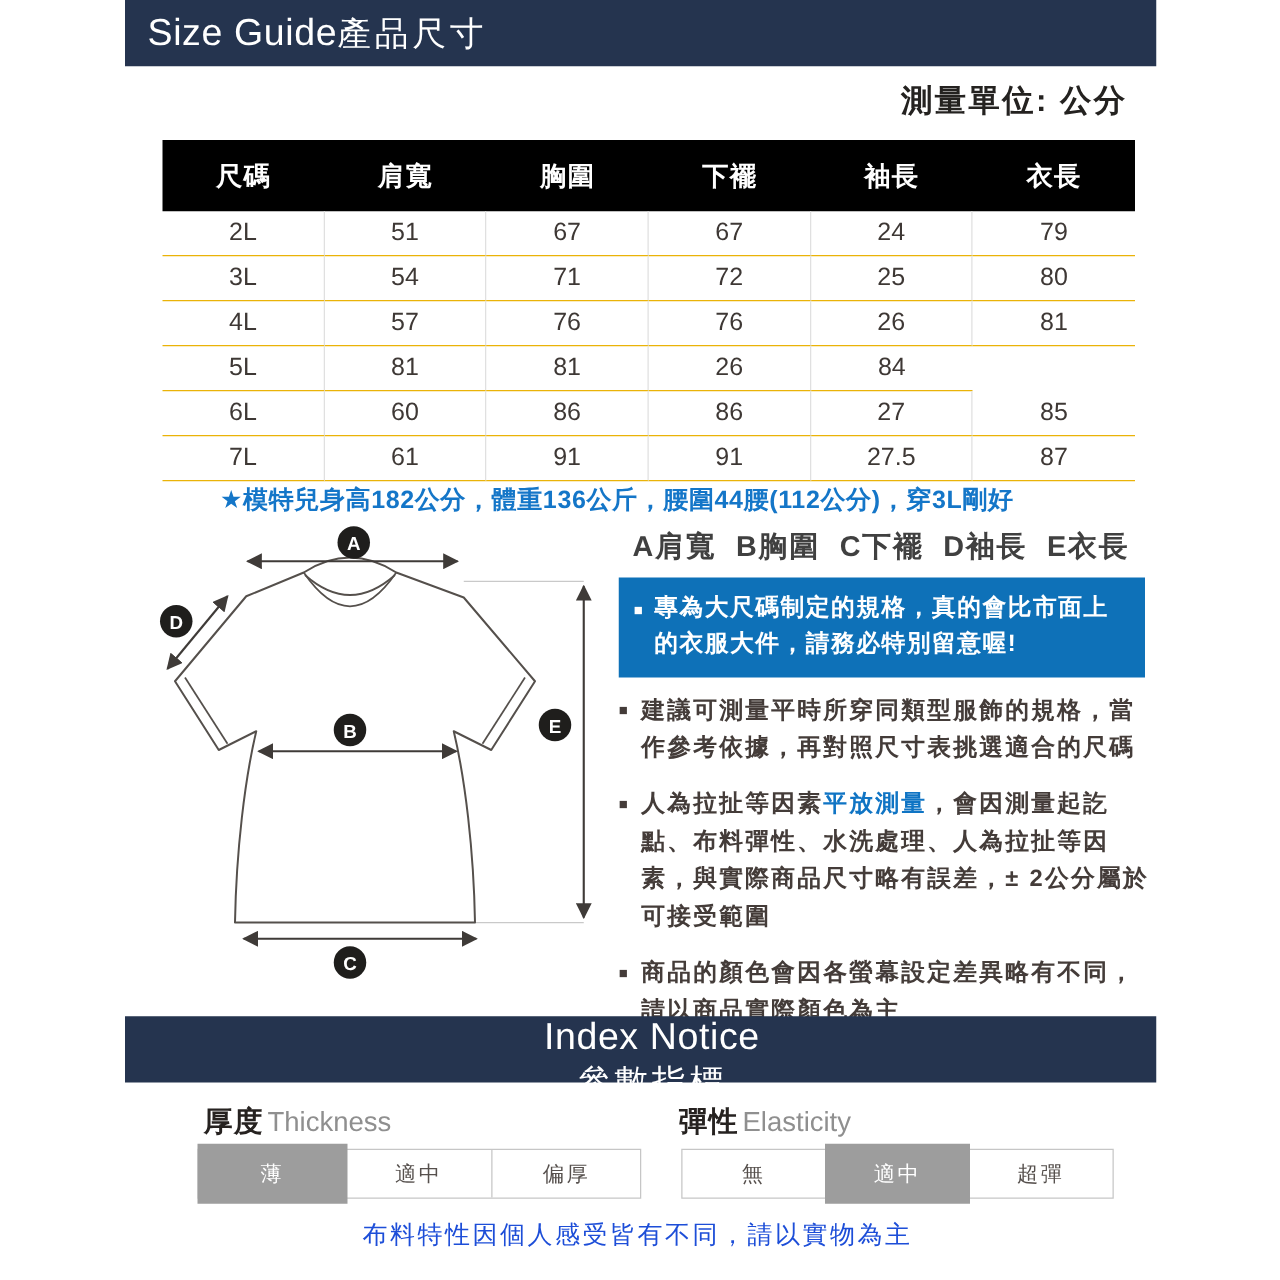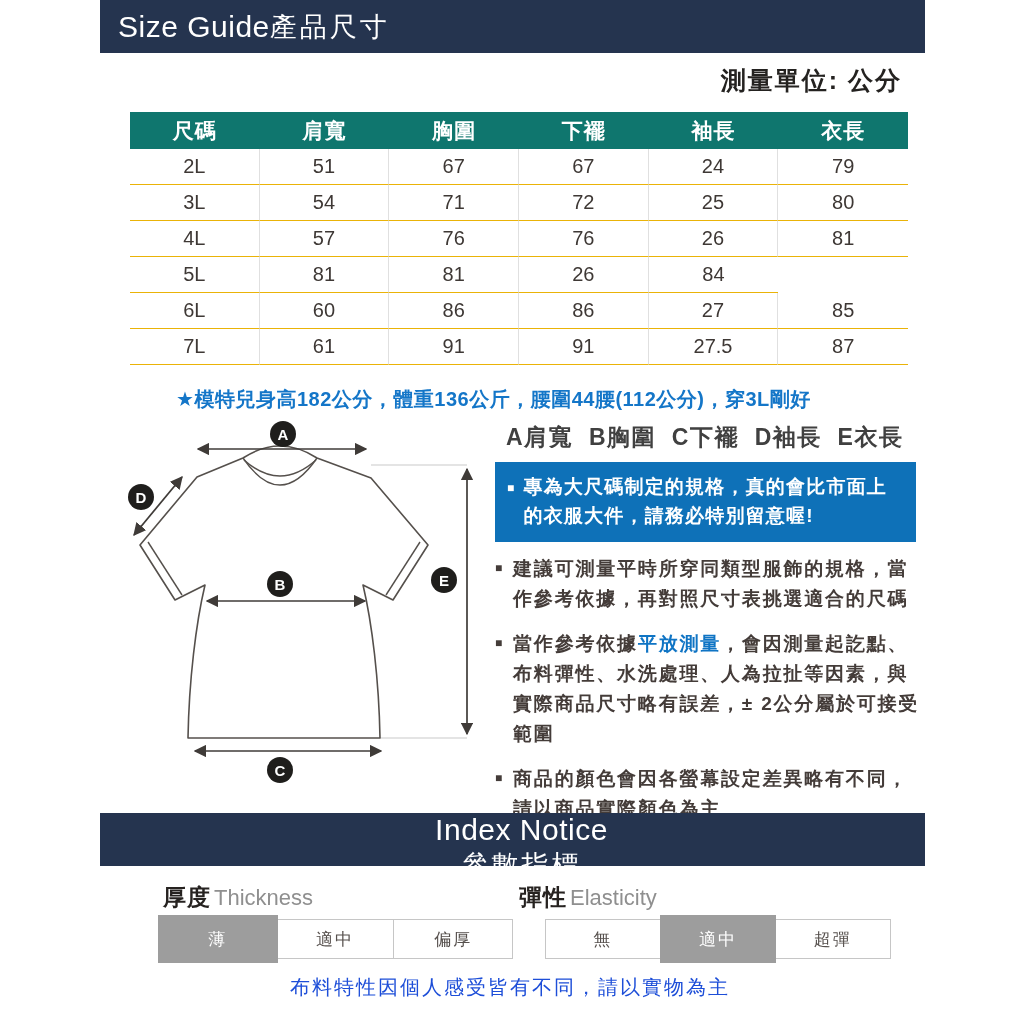--- a/index.html
+++ b/index.html
@@ -18,21 +18,21 @@
   .bar .en{font-size:30px;letter-spacing:.5px;}
   .bar .zh{font-size:27px;font-weight:400;letter-spacing:3px;text-align:center;}
 
   .unit-note{
     position:absolute;top:64px;right:122px;font-size:25px;font-weight:700;
     color:#242220;letter-spacing:2px;
   }
 
   
   .size-table{position:absolute;left:130px;top:112px;width:778px;}
-  .thead{display:grid;grid-template-columns:repeat(6,1fr);background:#0f766e;height:37px;}
+  .thead{display:grid;grid-template-columns:repeat(6,1fr);background:#000000;height:57px;}
   .th{display:flex;align-items:center;justify-content:center;color:#fff;
       font-size:21px;font-weight:700;letter-spacing:1px;}
   .trow{display:grid;grid-template-columns:repeat(6,1fr);height:36px;}
   .td{display:flex;align-items:center;justify-content:center;font-size:20px;
       color:#3e3835;border-bottom:1px solid #eab308;border-right:1px solid #e0e0e0;}
   .td:last-child{border-right:none;}
 
   .model-note{
     position:absolute;left:176px;top:386px;font-size:20px;color:#1476c8;
     letter-spacing:.5px;font-weight:600;
@@ -57,21 +57,21 @@
   .note{display:flex;gap:9px;margin-bottom:15px;font-size:19px;line-height:1.58;
         color:#443c39;letter-spacing:1.8px;font-weight:600;}
   .note .sq{color:#443c39;padding-top:5px;}
   .note .hl{color:#0f74c4;font-weight:700;}
 
   
   .param-label{position:absolute;top:882px;font-size:23px;white-space:nowrap;}
   .param-label .zh{font-weight:700;color:#262220;letter-spacing:1px;}
   .param-label .en{color:#8f8f8f;margin-left:3px;font-size:22px;}
   #thickness-label{left:163px;}
-  #elasticity-label{left:519px;text-align:right;}
+  #elasticity-label{left:543px;text-align:right;}
   .selector{
     position:absolute;top:919px;height:40px;display:grid;background:#fff;
     border:1px solid #c6c6c6;box-sizing:border-box;
     grid-template-columns:repeat(3,1fr);
   }
   #thickness-selector{left:158px;width:355px;}
   #elasticity-selector{left:545px;width:346px;}
   .opt{display:flex;align-items:center;justify-content:center;font-size:17px;
        color:#56504d;letter-spacing:2px;border-right:1px solid #c6c6c6;}
   .opt:last-child{border-right:none;}
@@ -220,21 +220,21 @@
   <span>專為大尺碼制定的規格，真的會比市面上的衣服大件，請務必特別留意喔!</span>
 </div>
 
 <div class="notes" id="notes">
     <div class="note">
       <span class="sq">■</span>
       <span><span>建議可測量平時所穿同類型服飾的規格，當作參考依據，再對照尺寸表挑選適合的尺碼</span></span>
     </div>
     <div class="note">
       <span class="sq">■</span>
-      <span><span>當作參考依據</span><span class="hl">平放測量</span><span>，會因測量起訖點、布料彈性、水洗處理、人為拉扯等因素，與實際商品尺寸略有誤差，± 2公分屬於可接受範圍</span></span>
+      <span><span>人為拉扯等因素</span><span class="hl">平放測量</span><span>，會因測量起訖點、布料彈性、水洗處理、人為拉扯等因素，與實際商品尺寸略有誤差，± 2公分屬於可接受範圍</span></span>
     </div>
     <div class="note">
       <span class="sq">■</span>
       <span><span>商品的顏色會因各螢幕設定差異略有不同，請以商品實際顏色為主</span></span>
     </div>
   </div>
 
 <div class="bar" id="bar-index">
   <span class="en">Index Notice</span>
   <span class="zh">參數指標</span>

